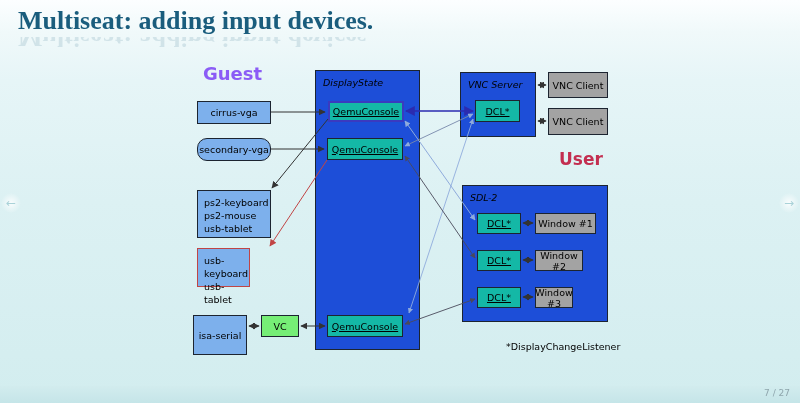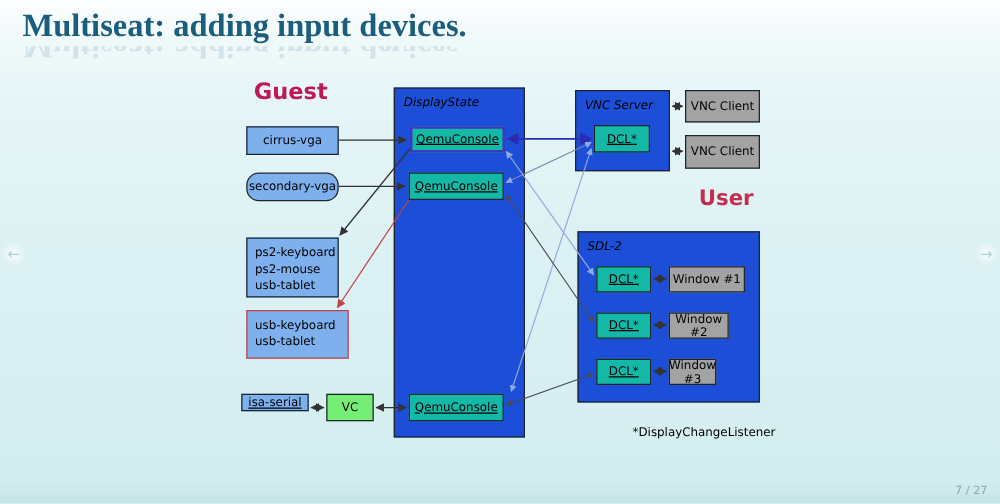--- a/index.html
+++ b/index.html
@@ -12,21 +12,21 @@
   .pagenum{position:absolute;right:10px;top:388px;font-size:9px;color:#8fa6ad;}
   .title{position:absolute;left:18px;top:6px;font-family:"Liberation Serif","DejaVu Serif",serif;
       font-weight:bold;font-size:26px;color:#1a5d7d;white-space:nowrap;}
   .title-reflect{position:absolute;left:18px;top:37px;font-family:"Liberation Serif","DejaVu Serif",serif;
       font-weight:bold;font-size:26px;color:#1a5d7d;white-space:nowrap;
       transform:scaleY(-1);opacity:.13;height:15px;overflow:hidden;pointer-events:none;}
   .navarrow{position:absolute;width:20px;height:20px;border-radius:50%;
       background:radial-gradient(circle,rgba(255,255,255,.85) 0%,rgba(255,255,255,0) 72%);
       color:#a9d2d8;font-size:12px;line-height:20px;text-align:center;cursor:pointer;}
   .section-label{position:absolute;font-weight:bold;}
-  .guest-label{left:203px;top:63px;font-size:18px;color:#be185d;}
+  .guest-label{left:203px;top:63px;font-size:18px;color:#8b5cf6;}
   .user-label{left:559px;top:149px;font-size:17px;color:#c32e50;}
 
   .box{position:absolute;box-sizing:border-box;border:1px solid #1c2430;
        font-size:9.5px;color:#000;z-index:6;}
   .center{display:flex;align-items:center;justify-content:center;text-align:center;}
   .blue{background:#7db0ec;}
   .yellow{background:#1d4ed8;z-index:2;font-style:italic;}
   .orange{background:#14b8a6;text-decoration:underline;}
   .pink{background:#a3a3a3;}
   .green{background:#76ee76;}
@@ -64,25 +64,25 @@
   <span class="container-label">SDL-2</span>
 </div>
 
 <div class="box blue center" style="left:197px;top:101px;width:74px;height:23px;">cirrus-vga</div>
 <div class="box blue center" style="left:197px;top:138px;width:74px;height:23px;border-radius:10px;">secondary-vga</div>
 <div class="box blue multiline" style="left:197px;top:190px;width:74px;height:48px;">
   <span>ps2-keyboard</span>
   <span>ps2-mouse</span>
   <span>usb-tablet</span>
 </div>
-<div class="box blue multiline red-border" style="left:197px;top:248px;width:82px;height:39px;">
+<div class="box blue multiline red-border" style="left:197px;top:248px;width:53px;height:39px;">
   <span>usb-keyboard</span>
   <span>usb-tablet</span>
 </div>
-<div class="box blue center" style="left:193px;top:315px;width:54px;height:14px;text-decoration:underline;">isa-serial</div>
+<div class="box blue center" style="left:193px;top:315px;width:54px;height:40px;">isa-serial</div>
 <div class="box green center" style="left:261px;top:315px;width:38px;height:22px;">VC</div>
 
 <div class="box orange center active-border" style="left:328px;top:101px;width:76px;height:21px;">QemuConsole</div>
 <div class="box orange center" style="left:327px;top:138px;width:76px;height:22px;">QemuConsole</div>
 <div class="box orange center" style="left:327px;top:315px;width:76px;height:22px;">QemuConsole</div>
 
 <div class="box orange center" style="left:475px;top:100px;width:45px;height:22px;">DCL*</div>
 <div class="box pink center" style="left:548px;top:72px;width:60px;height:26px;">VNC Client</div>
 <div class="box pink center" style="left:548px;top:108px;width:60px;height:27px;">VNC Client</div>
 

